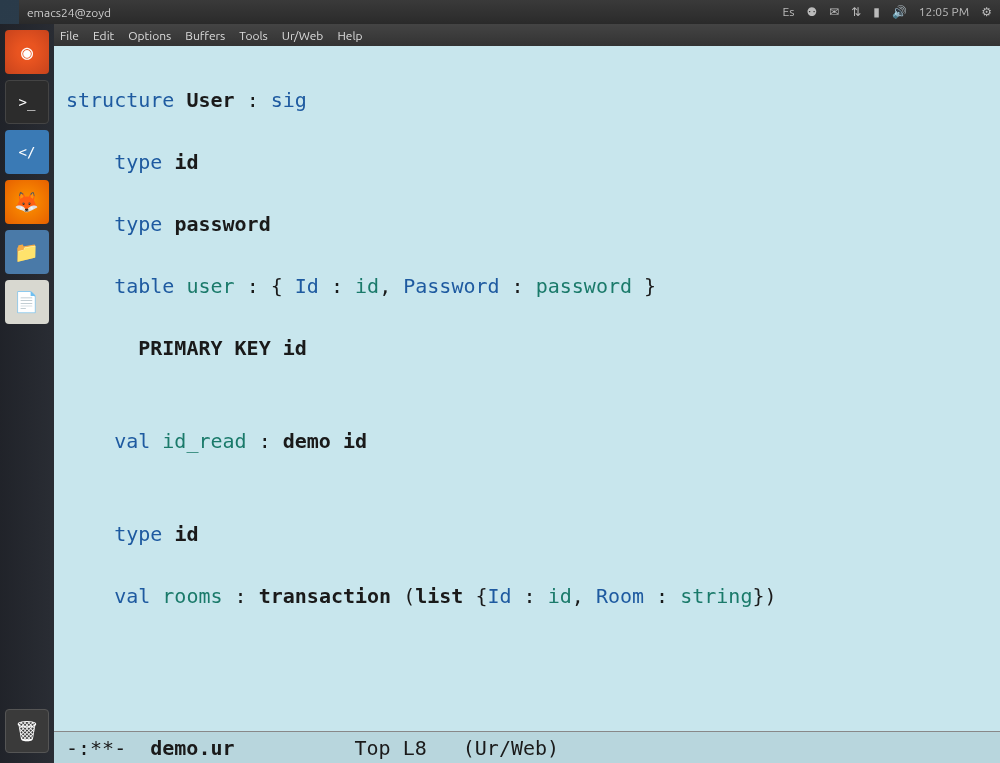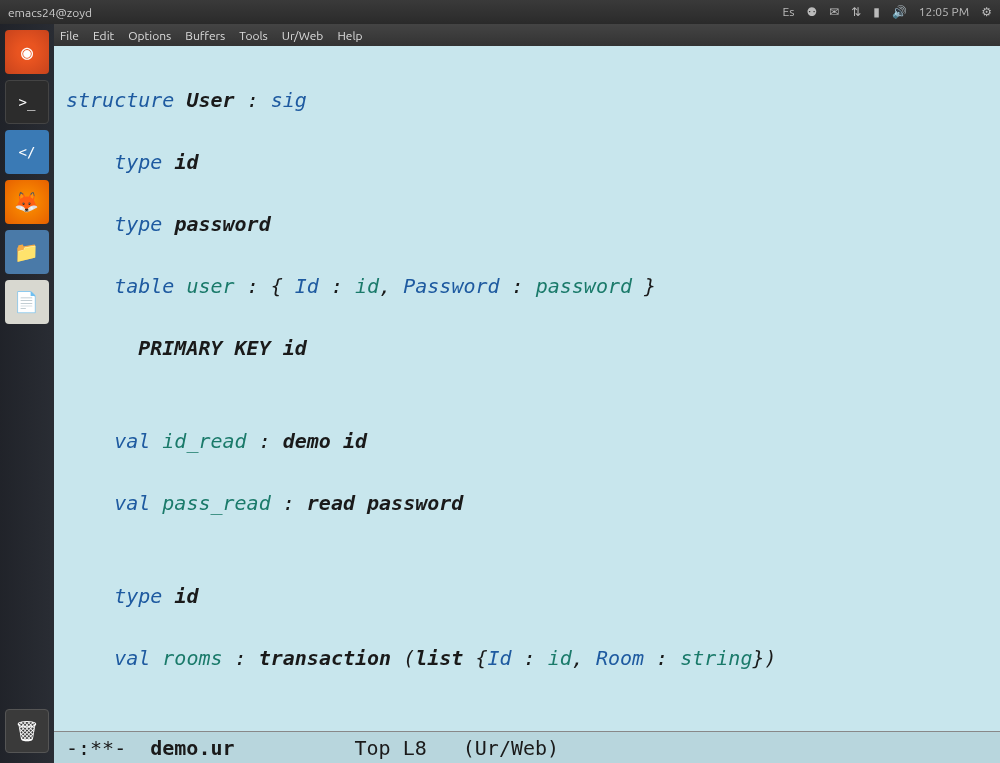--- a/index.html
+++ b/index.html
@@ -14,20 +14,21 @@
     .top-panel {
       height: 24px;
       background: linear-gradient(to bottom, #3a3a3a, #2a2a2a);
       display: flex;
       align-items: center;
       justify-content: space-between;
       padding: 0 8px;
       color: #ccc;
       font-size: 12px;
       font-family: "Ubuntu", sans-serif;
+      margin-left: 19px;
     }
     .top-panel-left { display: flex; align-items: center; gap: 8px; }
     .top-panel-right { display: flex; align-items: flex-start; gap: 12px; }
     .tray-icon { color: #bbb; font-size: 12px; }
     .launcher {
       position: absolute;
       left: 0;
       top: 24px;
       width: 54px;
       height: 739px;
@@ -104,21 +105,21 @@
       font-size: 20px;
       color: #1a1a1a;
       gap: 0;
     }
     .modeline .ml-file { font-weight: bold; margin-left: 24px; margin-right: 120px; }
     .modeline .ml-pos { margin-right: 36px; }
     .kw { color: #1e5aa0; }
     .ty { color: #1a7a6a; }
     .fn { color: #1e5aa0; }
     .bold { font-weight: bold; color: #1a1a1a; }
-    .code-line { display: block; font-style: italic; }
+    .code-line { display: block; }
   </style>
 </head>
 <body>
 
 <div class="top-panel">
   <div class="top-panel-left">
     <span>emacs24@zoyd</span>
   </div>
   <div class="top-panel-right">
     <span class="tray-icon">Es</span>
@@ -168,21 +169,20 @@
   </div>
 
   <div class="editor">
 <span class="code-line"><span class="kw">structure </span><span class="bold">User</span><span> : </span><span class="kw">sig</span></span>
 <span class="code-line"><span class="kw">    type </span><span class="bold">id</span></span>
 <span class="code-line"><span class="kw">    type </span><span class="bold">password</span></span>
 <span class="code-line"><span class="kw">    table </span><span class="ty">user</span><span> : { </span><span class="fn">Id</span><span> : </span><span class="ty">id</span><span>, </span><span class="fn">Password</span><span> : </span><span class="ty">password</span><span> }</span></span>
 <span class="code-line"><span class="bold">      PRIMARY KEY id</span></span>
 <span class="code-line"><span></span></span>
 <span class="code-line"><span class="kw">    val </span><span class="ty">id_read</span><span> : </span><span class="bold">demo id</span></span>
-<span class="code-line"><span class="kw">    val </span><span class="ty">pass_read</span><span> : </span><span class="bold">read password</span></span>
 <span class="code-line"><span></span></span>
 <span class="code-line"><span class="kw">    type </span><span class="bold">id</span></span>
 <span class="code-line"><span class="kw">    val </span><span class="ty">rooms</span><span> : </span><span class="bold">transaction</span><span> (</span><span class="bold">list</span><span> {</span><span class="fn">Id</span><span> : </span><span class="ty">id</span><span>, </span><span class="fn">Room</span><span> : </span><span class="ty">string</span><span>})</span></span>
 
 
 <span class="code-line"><span></span></span>
 
 
 
 <span class="code-line"><span></span></span>

